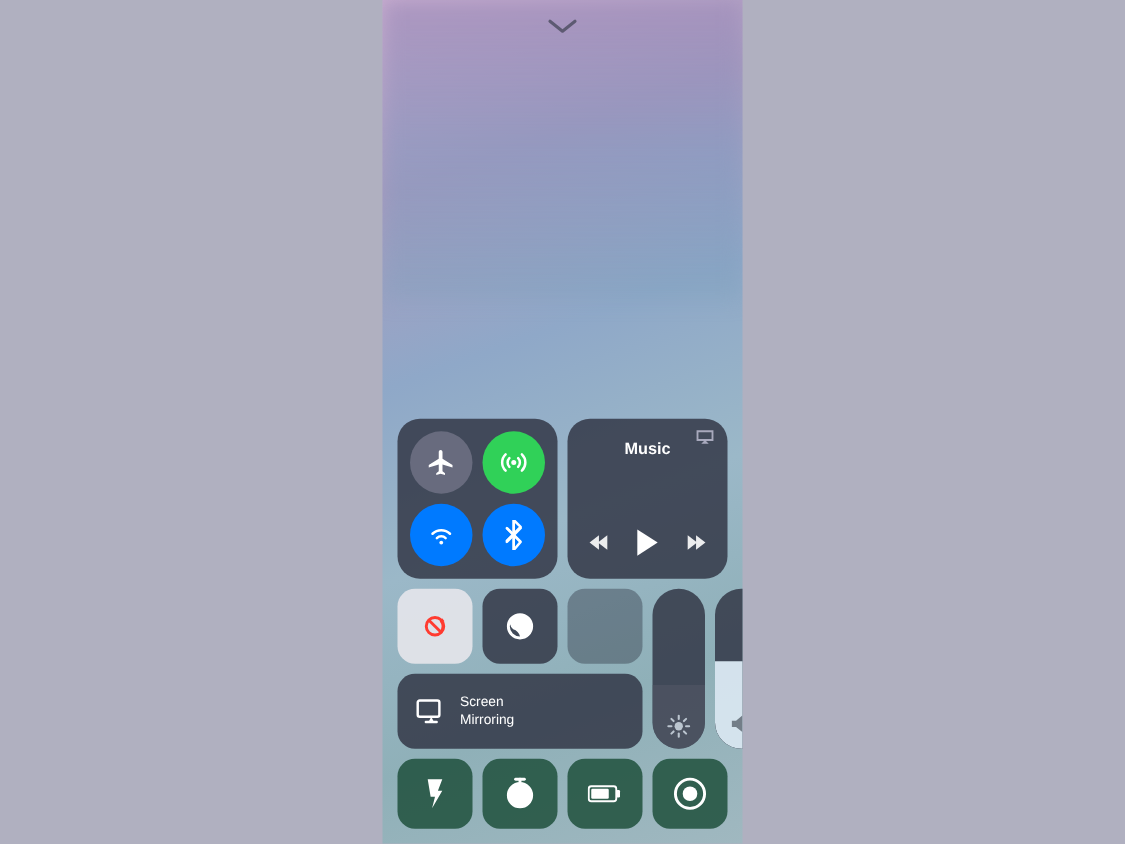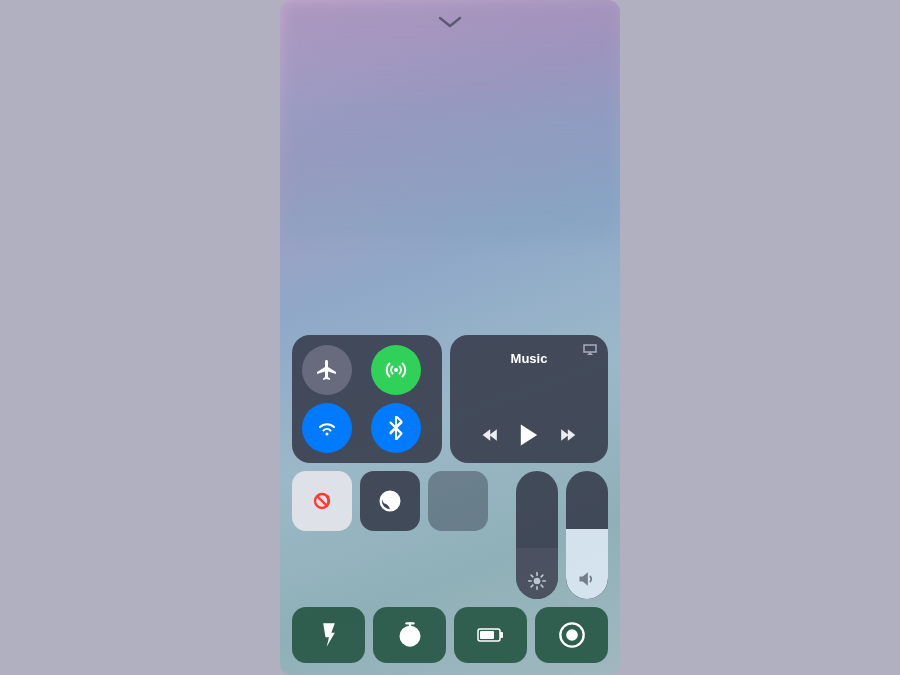--- a/index.html
+++ b/index.html
@@ -9,26 +9,25 @@
       height: 675px;
       overflow: hidden;
       font-family: -apple-system, 'SF Pro Display', 'Helvetica Neue', sans-serif;
       display: flex;
       justify-content: center;
       align-items: center;
       background: #b0b0c0;
     }
 
     .phone-screen {
-      width: 340px;
+      width: 288px;
       height: 675px;
       position: relative;
       overflow: hidden;
       background: linear-gradient(160deg, #c9aed0 0%, #a89cc0 20%, #8fa8c8 40%, #9bb8c8 60%, #8fb0b8 80%, #a0b8c0 100%);
-      border-radius: 12px;
     }
 
     .blurred-top {
       position: absolute;
       top: 0;
       left: 0;
       right: 0;
       height: 240px;
       background: linear-gradient(180deg, rgba(160,140,185,0.7) 0%, rgba(130,150,190,0.5) 50%, rgba(120,160,185,0.3) 100%);
       filter: blur(8px);
@@ -338,20 +337,31 @@
           <div class="quick-btn dark-btn">
             <svg viewBox="0 0 24 24" width="28" height="28" fill="white">
               <path d="M12 3a9 9 0 1 0 9 9A9 9 0 0 0 12 3zm0 16a7 7 0 1 1 0-14 7.06 7.06 0 0 1 2.09.33A5 5 0 0 0 7.33 14.1 7 7 0 0 1 12 19z"></path>
             </svg>
           </div>
 
           <div class="quick-btn dark-btn" style="opacity:0.5;">
           </div>
         </div>
 
+        <div class="screen-mirror-btn">
+          <svg viewBox="0 0 24 24" width="26" height="26" fill="white">
+            <rect x="2" y="4" width="16" height="12" rx="1.5" fill="none" stroke="white" stroke-width="1.8"></rect>
+            <polygon points="10,20 14,20 12,16" fill="white"></polygon>
+            <line x1="8" y1="20" x2="16" y2="20" stroke="white" stroke-width="1.8" stroke-linecap="round"></line>
+          </svg>
+          <div class="screen-mirror-text">
+            <span>Screen</span><br>
+            <span>Mirroring</span>
+          </div>
+        </div>
       </div>
 
       <div class="right-sliders">
 
         <div class="slider-track">
           <div class="slider-fill-dark"></div>
           <svg class="slider-icon" viewBox="0 0 24 24" fill="rgba(200,210,220,0.7)" style="bottom:8px; left:50%; transform:translateX(-50%); position:absolute;">
             <circle cx="12" cy="12" r="4" fill="rgba(200,210,220,0.9)"></circle>
             <line x1="12" y1="2" x2="12" y2="5" stroke="rgba(200,210,220,0.9)" stroke-width="2" stroke-linecap="round"></line>
             <line x1="12" y1="19" x2="12" y2="22" stroke="rgba(200,210,220,0.9)" stroke-width="2" stroke-linecap="round"></line>

